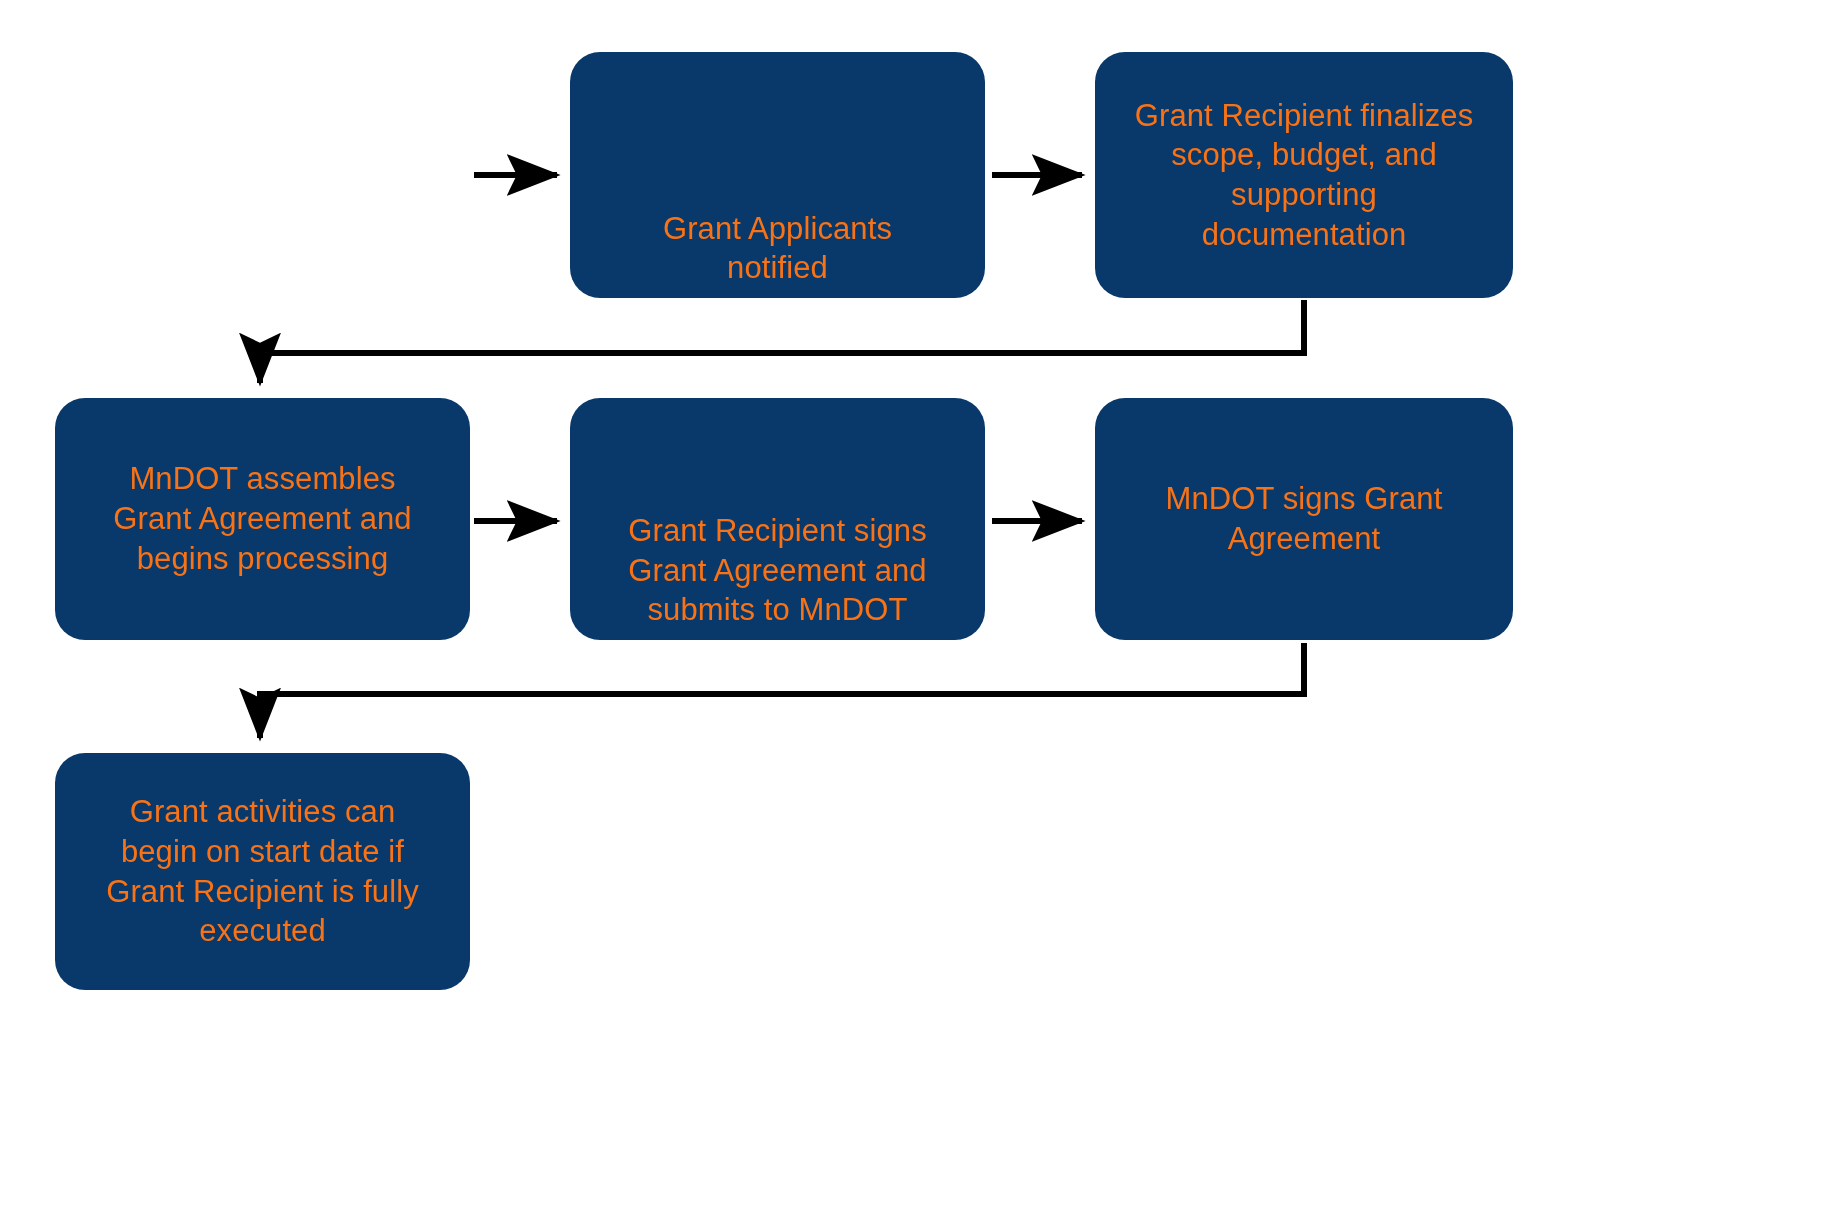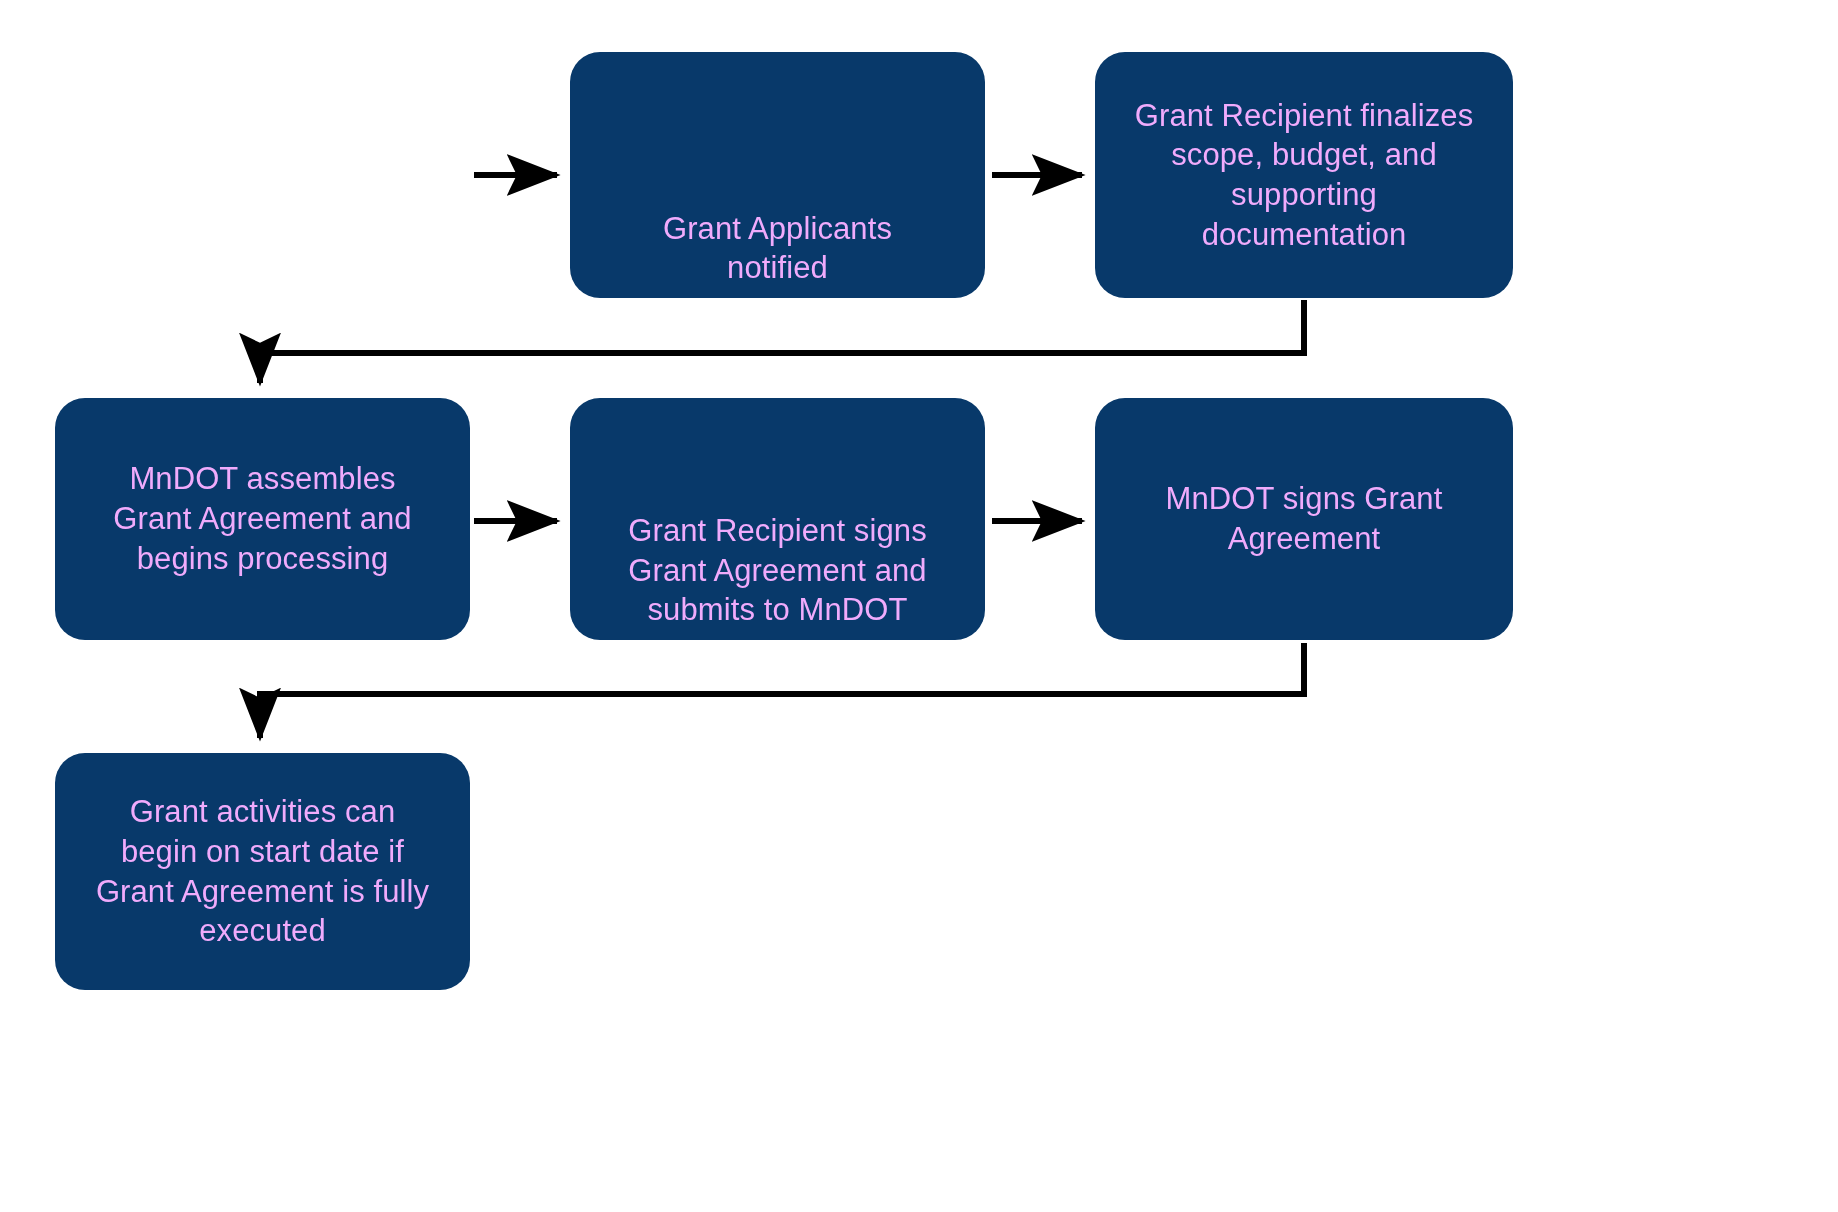--- a/index.html
+++ b/index.html
@@ -24,21 +24,21 @@
     position: absolute;
     background: #08396a;
     border-radius: 30px;
     display: flex;
     align-items: center;
     justify-content: center;
     box-sizing: border-box;
     padding: 10px 18px;
   }
   .node-label {
-    color: #f0abfc;
+    color: #f97316;
     font-family: "Liberation Sans", sans-serif;
     font-size: 31px;
     line-height: 1.28;
     text-align: center;
     font-weight: 400;
     white-space: pre-line;
     letter-spacing: 0.1px;
   }
   
   .col1 { left: 55px;   width: 415px; }
@@ -124,17 +124,17 @@
   </div>
 
   <div class="node col3 row2">
     <span class="node-label">MnDOT signs Grant
 Agreement</span>
   </div>
 
   <div class="node n7 row3">
     <span class="node-label">Grant activities can
 begin on start date if
-Grant Agreement is fully
+Grant Recipient is fully
 executed</span>
   </div>
 
 </div>
 
 </body></html>

